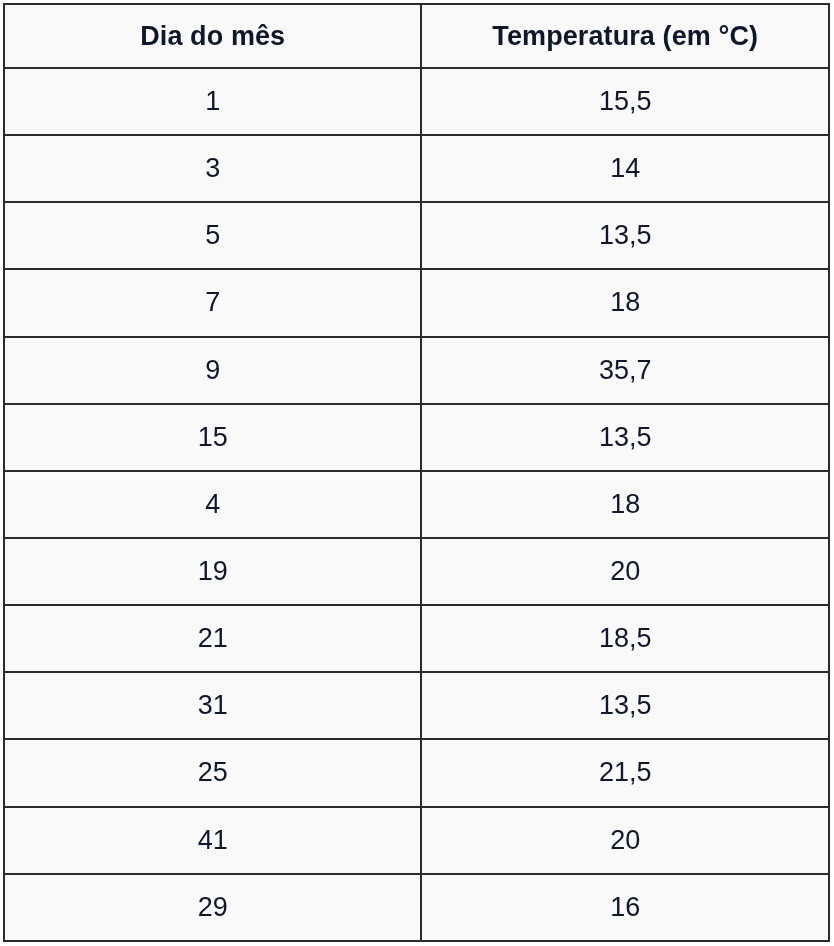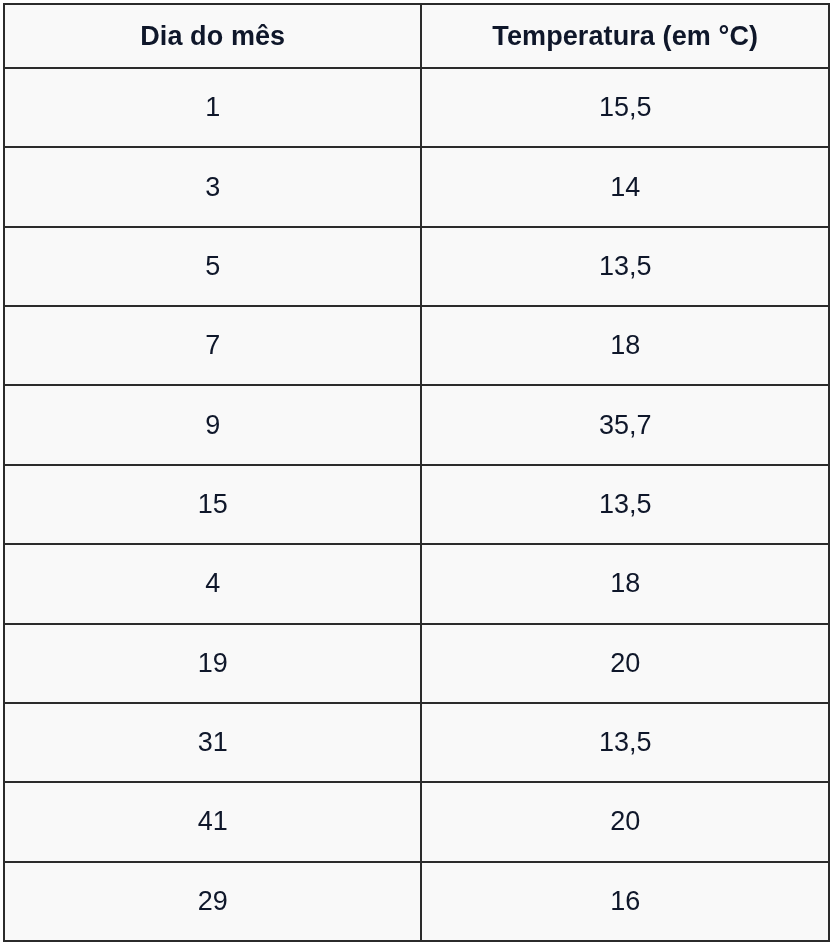--- a/index.html
+++ b/index.html
@@ -94,22 +94,30 @@
         </tr>
         <tr>
           <td>4</td>
           <td>18</td>
         </tr>
         <tr>
           <td>19</td>
           <td>20</td>
         </tr>
         <tr>
+          <td>21</td>
+          <td>18,5</td>
+        </tr>
+        <tr>
           <td>31</td>
           <td>13,5</td>
+        </tr>
+        <tr>
+          <td>25</td>
+          <td>21,5</td>
         </tr>
         <tr>
           <td>41</td>
           <td>20</td>
         </tr>
         <tr>
           <td>29</td>
           <td>16</td>
         </tr>
       </tbody>

